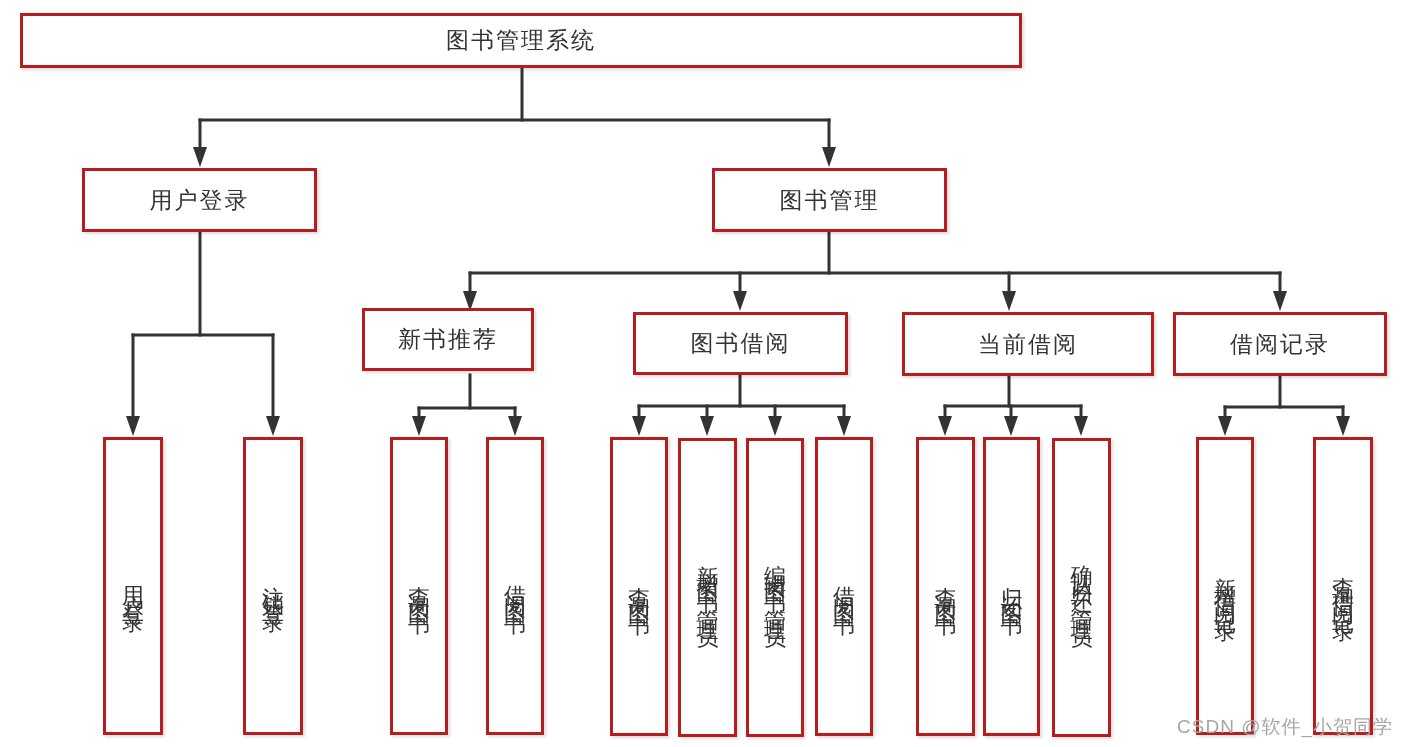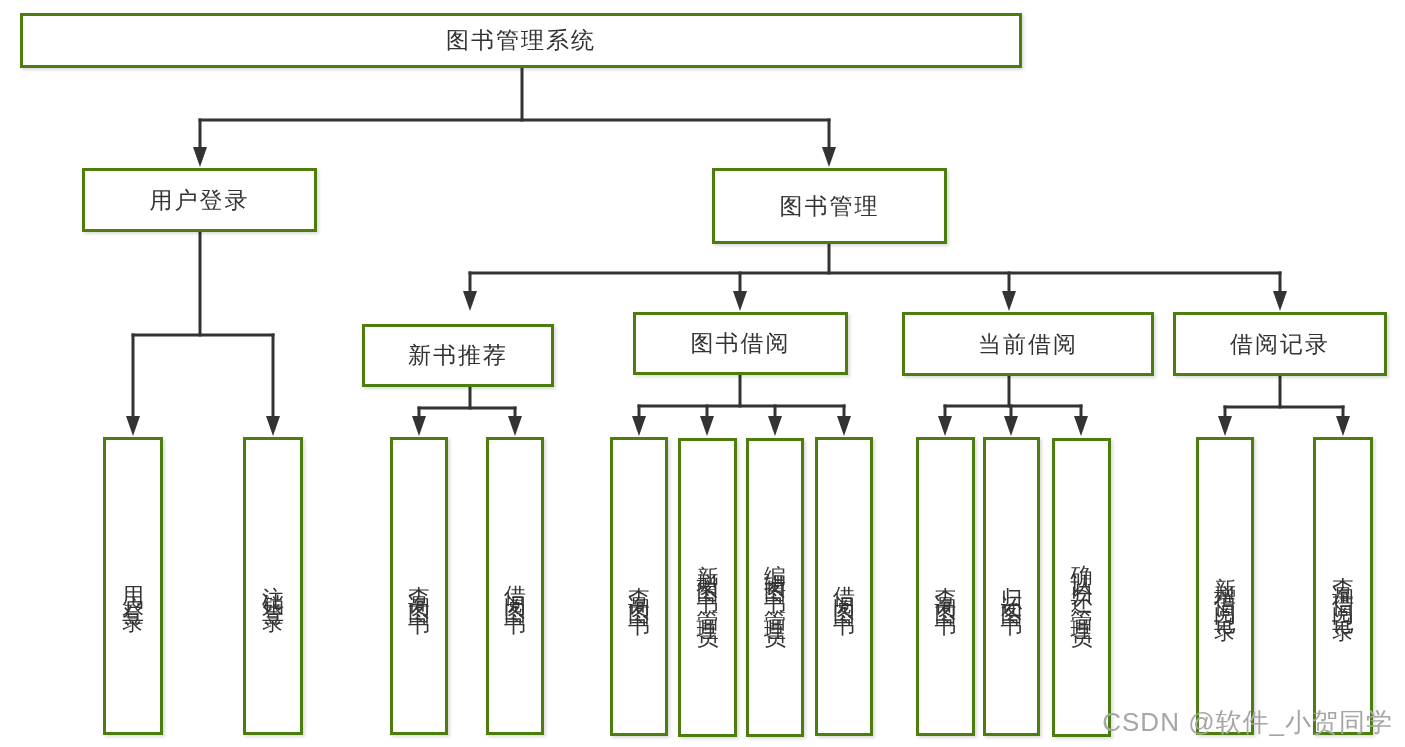--- a/index.html
+++ b/index.html
@@ -7,21 +7,21 @@
     position:relative;
     width:1405px;height:747px;
     background:#ffffff;
     font-family:"Liberation Sans", sans-serif;
     overflow:hidden;
   }
   #connectors{position:absolute;left:0;top:0;z-index:1;}
   .box{
     position:absolute;
     box-sizing:border-box;
-    border:3px solid #4d7c0f;
+    border:3px solid #b91c1c;
     background:#ffffff;
     display:flex;
     align-items:center;
     justify-content:center;
     color:#333333;
     z-index:2;
     box-shadow:2px 2px 3px rgba(0,0,0,0.14);
   }
   .h-label{font-size:23px;letter-spacing:2px;white-space:nowrap;}
   .v-label{
@@ -29,21 +29,21 @@
     text-orientation:mixed;
     font-size:22px;
     letter-spacing:9px;
     line-height:1.1;
     white-space:nowrap;
   }
   .watermark{
     position:absolute;
     right:12px;
     bottom:7px;
-    font-size:26px;
+    font-size:19px;
     color:#a6a6a6;
     letter-spacing:1px;
     z-index:3;
     white-space:nowrap;
   }
 </style>
 </head>
 <body>
 
 <div id="stage">
@@ -114,25 +114,25 @@
     </g>
   </svg>
 
   <div class="box" style="left:20px;top:13px;width:1002px;height:55px;">
     <span class="h-label">图书管理系统</span>
   </div>
 
   <div class="box" style="left:82px;top:168px;width:235px;height:64px;">
     <span class="h-label">用户登录</span>
   </div>
-  <div class="box" style="left:712px;top:168px;width:235px;height:76px;">
+  <div class="box" style="left:712px;top:168px;width:235px;height:64px;">
     <span class="h-label">图书管理</span>
   </div>
 
-  <div class="box" style="left:362px;top:324px;width:192px;height:63px;">
+  <div class="box" style="left:362px;top:308px;width:172px;height:63px;">
     <span class="h-label">新书推荐</span>
   </div>
   <div class="box" style="left:633px;top:312px;width:215px;height:63px;font-family:Liberation Serif, serif;">
     <span class="h-label">图书借阅</span>
   </div>
   <div class="box" style="left:902px;top:312px;width:252px;height:64px;">
     <span class="h-label">当前借阅</span>
   </div>
   <div class="box" style="left:1173px;top:312px;width:214px;height:64px;">
     <span class="h-label">借阅记录</span>

